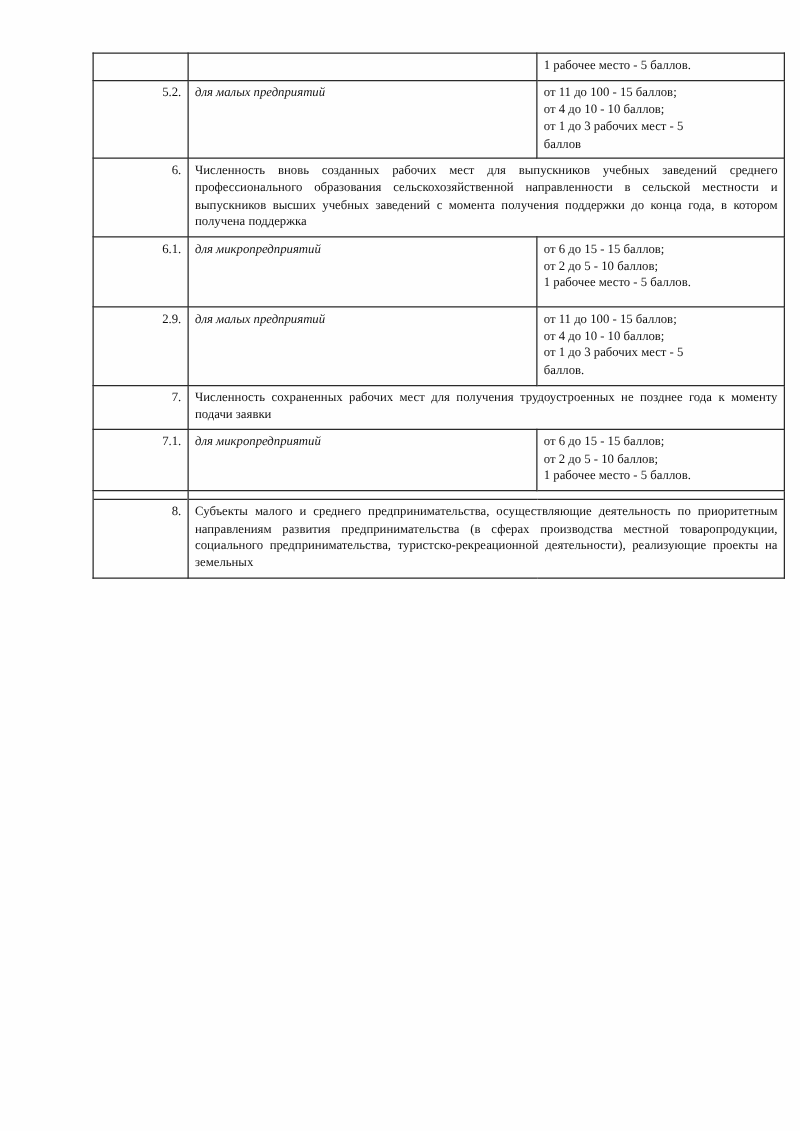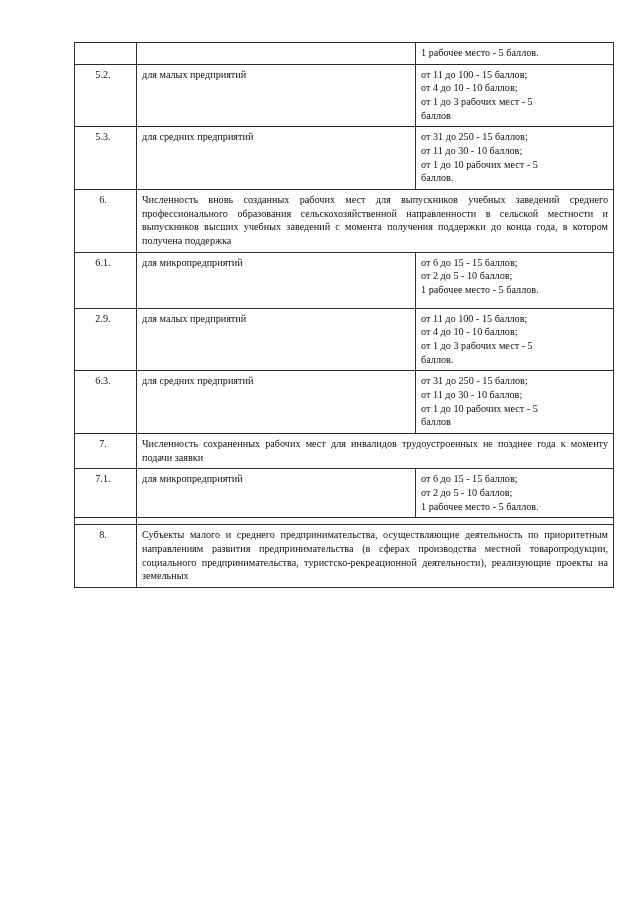--- a/index.html
+++ b/index.html
@@ -33,27 +33,28 @@
     line-height: 1.34;
   }
   .doc-table td {
     border: 1px solid #2a2a2a;
     padding: 3px 5px 4px 5px;
     vertical-align: top;
     background: transparent;
   }
   td.c-num {
     width: 56px;
-    text-align: center;
-    padding-left: 0;
+    text-align: right;
+    padding-left: 14px;
   }
   td.c-desc {
     width: 268px;
     text-align: justify;
     text-justify: inter-word;
+    font-style: italic;
   }
   td.c-score {
     width: 187px;
     text-align: left;
   }
   td.c-wide {
     text-align: justify;
     text-justify: inter-word;
   }
   .line {
@@ -92,30 +93,20 @@
         <td class="c-num">5.2.</td>
         <td class="c-desc">для малых предприятий</td>
         <td class="c-score">
           <span class="line">от 11 до 100 - 15 баллов;</span>
           <span class="line">от 4 до 10 - 10 баллов;</span>
           <span class="line">от 1 до 3 рабочих мест - 5</span>
           <span class="line">баллов</span>
         </td>
       </tr>
 
-      <tr>
-        <td class="c-num">5.3.</td>
-        <td class="c-desc">для средних предприятий</td>
-        <td class="c-score">
-          <span class="line">от 31 до 250 - 15 баллов;</span>
-          <span class="line">от 11 до 30 - 10 баллов;</span>
-          <span class="line">от 1 до 10 рабочих мест - 5</span>
-          <span class="line">баллов.</span>
-        </td>
-      </tr>
 
       <tr>
         <td class="c-num">6.</td>
         <td class="c-wide" colspan="2">Численность вновь созданных рабочих мест для выпускников учебных заведений среднего профессионального образования сельскохозяйственной направленности в сельской местности и выпускников высших учебных заведений с момента получения поддержки до конца года, в котором получена поддержка</td>
       </tr>
 
       <tr>
         <td class="c-num tall-cell">6.1.</td>
         <td class="c-desc">для микропредприятий</td>
         <td class="c-score">
@@ -129,34 +120,24 @@
         <td class="c-num">2.9.</td>
         <td class="c-desc">для малых предприятий</td>
         <td class="c-score">
           <span class="line">от 11 до 100 - 15 баллов;</span>
           <span class="line">от 4 до 10 - 10 баллов;</span>
           <span class="line">от 1 до 3 рабочих мест - 5</span>
           <span class="line">баллов.</span>
         </td>
       </tr>
 
-      <tr>
-        <td class="c-num">6.3.</td>
-        <td class="c-desc">для средних предприятий</td>
-        <td class="c-score">
-          <span class="line">от 31 до 250 - 15 баллов;</span>
-          <span class="line">от 11 до 30 - 10 баллов;</span>
-          <span class="line">от 1 до 10 рабочих мест - 5</span>
-          <span class="line">баллов</span>
-        </td>
-      </tr>
 
       <tr>
         <td class="c-num">7.</td>
-        <td class="c-wide" colspan="2">Численность сохраненных рабочих мест для инвалидов трудоустроенных не позднее года к моменту подачи заявки</td>
+        <td class="c-wide" colspan="2">Численность сохраненных рабочих мест для получения трудоустроенных не позднее года к моменту подачи заявки</td>
       </tr>
 
       <tr>
         <td class="c-num">7.1.</td>
         <td class="c-desc">для микропредприятий</td>
         <td class="c-score">
           <span class="line">от 6 до 15 - 15 баллов;</span>
           <span class="line">от 2 до 5 - 10 баллов;</span>
           <span class="line">1 рабочее место - 5 баллов.</span>
         </td>

